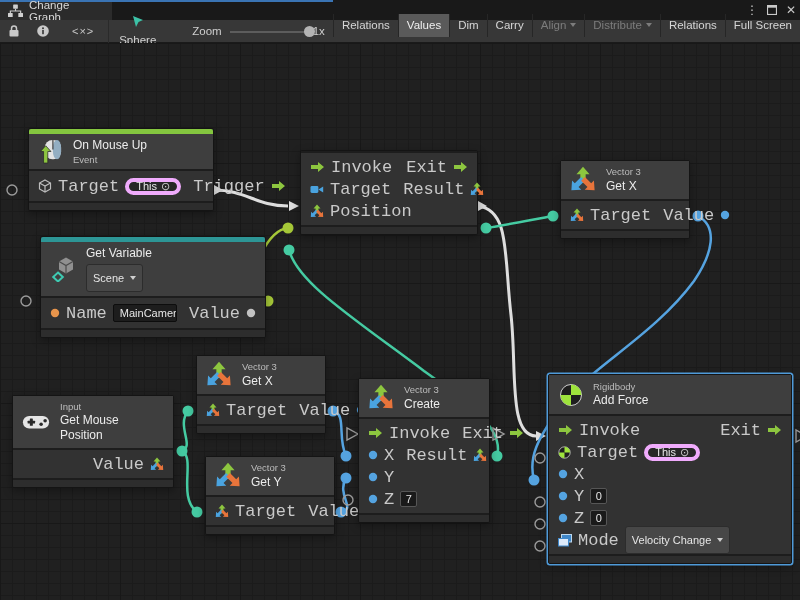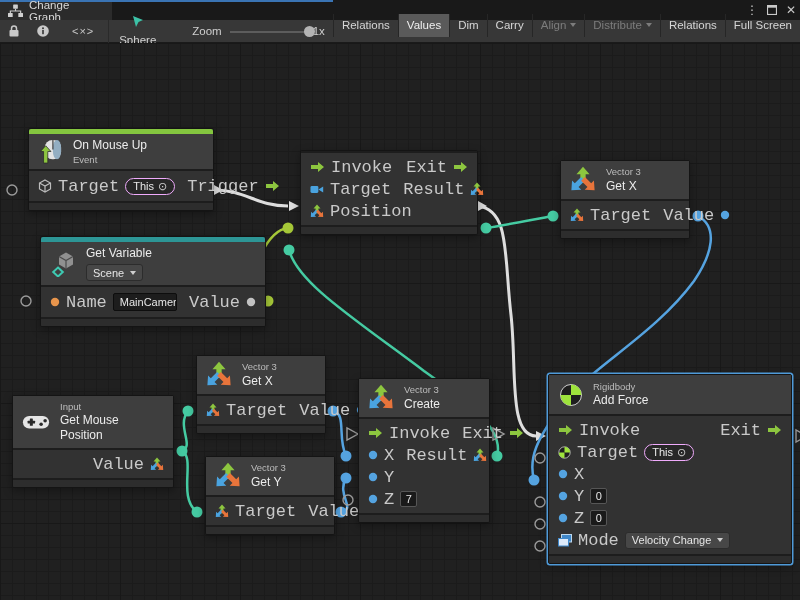--- a/index.html
+++ b/index.html
@@ -56,25 +56,25 @@
   .titles { display:flex; flex-direction:column; justify-content:center; gap:1px; }
   .cat { font-size:9.5px; color:#bdbdbd; line-height:1.2; }
   .ttl { font-size:12px; color:#ececec; line-height:1.25; }
   .nbody { border-top:2px solid #1d1d1d; padding:3px 0; }
   .row { height:22px; display:flex; align-items:center; padding:0 9px; gap:6px; }
   .row.tall { height:26px; }
   .plabel { font-size:17px; color:#c9c9c9; white-space:nowrap;font-family:Liberation Mono, monospace; }
   .sp { flex:1; }
   .foot { height:9px; background:#2d2d2d; border-top:2px solid #1d1d1d; border-radius:0 0 2px 2px; }
 
-  .this-btn { display:inline-flex; align-items:center; gap:4px; border:1px solid #f0abfc; border-radius:9px;
+  .this-btn { display:inline-flex; align-items:center; gap:4px; border:4px solid #f0abfc; border-radius:9px;
               background:#272727; padding:0 7px; height:17px; font-size:11px; color:#e8e8e8; }
   .this-btn .tgt { font-size:11px; color:#cfcfcf; }
   .dd { display:inline-flex; align-items:center; gap:6px; background:#474747; border:1px solid #2c2c2c;
-        border-radius:3px; height:17px; padding:0 6px; font-size:11px; color:#e6e6e6; }
+        border-radius:3px; height:28px; padding:0 6px; font-size:11px; color:#e6e6e6; }
   .combo { display:inline-flex; height:18px; border:1px solid #0d0d0d; border-radius:2px; background:#1d1d1d;
            font-size:11px; color:#e6e6e6; overflow:hidden; }
   .combo .txt { display:flex; align-items:center; padding:0 6px; }
   .combo .car { width:16px; background:#3a3a3a; border-left:1px solid #0d0d0d; display:flex; align-items:center; justify-content:center; }
   .field { min-width:17px; height:16px; background:#1a1a1a; border:1px solid #565656; border-radius:2px;
            color:#e6e6e6; font-size:11px; display:inline-flex; align-items:center; justify-content:center; padding:0 3px; }
 
   .ic { display:inline-flex; align-items:center; justify-content:center; line-height:0; }
   .ic svg { display:block; }
 </style>

